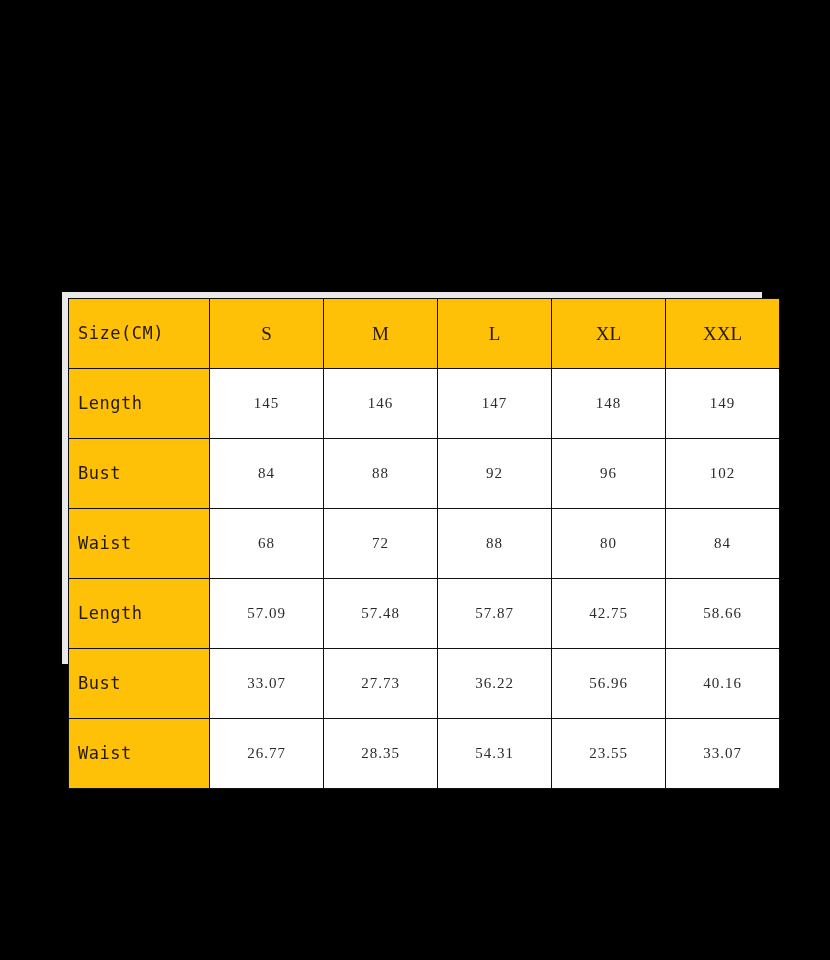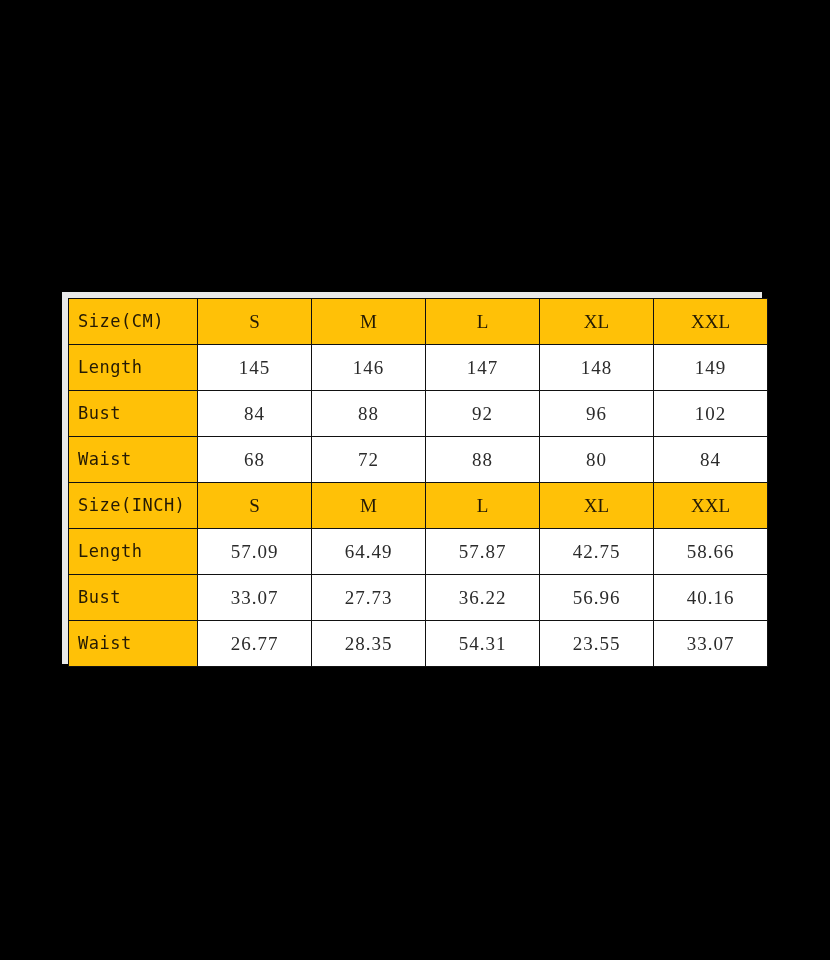--- a/index.html
+++ b/index.html
@@ -36,21 +36,21 @@
     background: #ffffff;
     border: 1px solid #111111;
   }
 
   #size-chart-table td {
     border: 1px solid #111111;
     text-align: center;
     vertical-align: middle;
     font-size: 19px;
     color: #2a2a2a;
-    padding: 0;
+    padding: 12px;
     height: 45px;
     line-height: 45px;
     white-space: nowrap;
   }
 
   
   #size-chart-table td.rowhead {
     width: 119px;
     background: #FFC107;
     color: #241a05;
@@ -65,21 +65,21 @@
   #size-chart-table td.sizehead {
     background: #FFC107;
     color: #241a05;
     font-family: "Liberation Serif", "DejaVu Serif", serif;
     font-size: 19px;
   }
 
   #size-chart-table td.value {
     background: #ffffff;
     font-family: "Liberation Serif", "DejaVu Serif", serif;
-    font-size: 19px;
+    font-size: 15px;
     color: #2b2b2b;
     letter-spacing: 1px;
   }
 
   #size-chart-table col.sizecol { width: 114px; }
 </style>
 </head>
 <body>
 
 <div id="size-chart-frame">
@@ -123,33 +123,25 @@
 
       <tr>
         <td class="rowhead">Waist</td>
         <td class="value">68</td>
         <td class="value">72</td>
         <td class="value">88</td>
         <td class="value">80</td>
         <td class="value">84</td>
       </tr>
 
-      <tr>
-        <td class="rowhead">Size(INCH)</td>
-        <td class="sizehead">S</td>
-        <td class="sizehead">M</td>
-        <td class="sizehead">L</td>
-        <td class="sizehead">XL</td>
-        <td class="sizehead">XXL</td>
-      </tr>
 
       <tr>
         <td class="rowhead">Length</td>
         <td class="value">57.09</td>
-        <td class="value">64.49</td>
+        <td class="value">57.48</td>
         <td class="value">57.87</td>
         <td class="value">42.75</td>
         <td class="value">58.66</td>
       </tr>
 
       <tr>
         <td class="rowhead">Bust</td>
         <td class="value">33.07</td>
         <td class="value">27.73</td>
         <td class="value">36.22</td>

